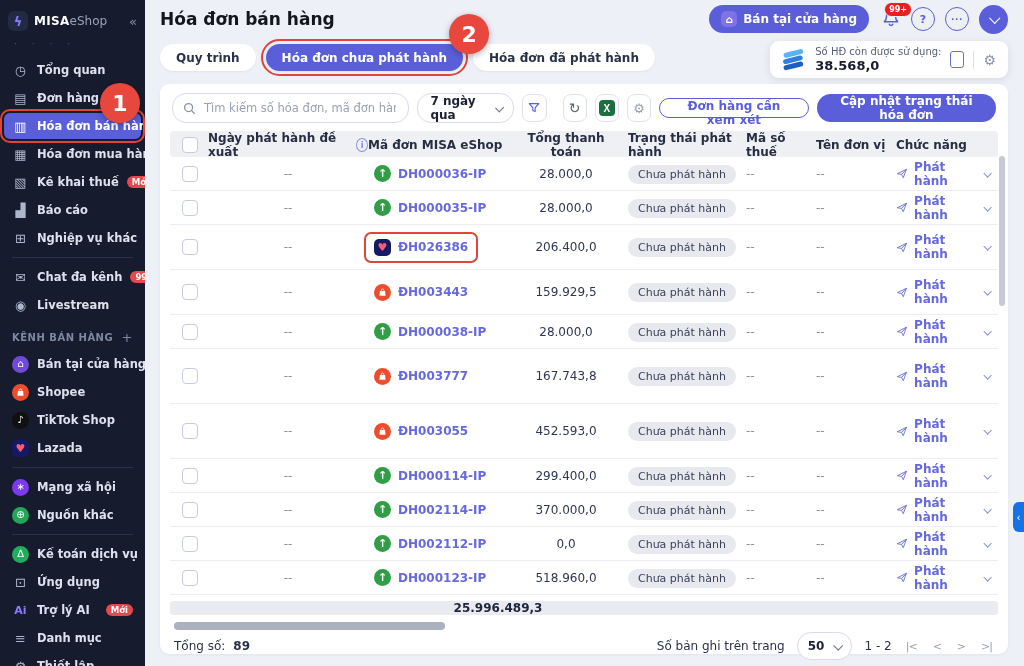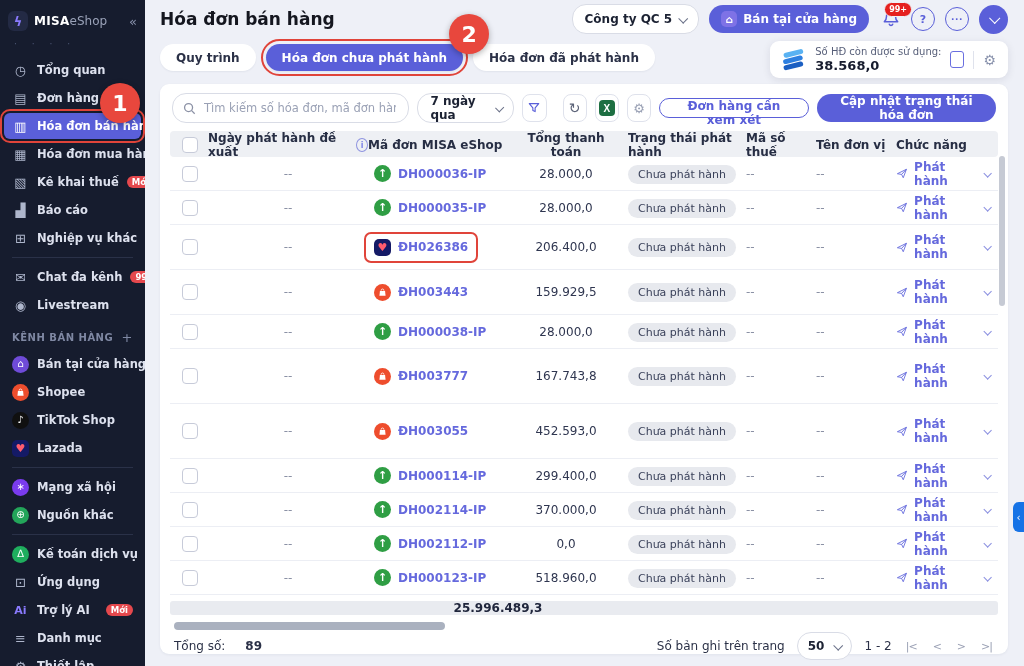--- a/index.html
+++ b/index.html
@@ -113,21 +113,21 @@
   .action .plane{width:13px;height:13px}
   .action .chev{color:#8a8fe0;width:5px;height:5px}
   .total-row{background:#e9ebf0;height:27px;margin:6px 10px 0;border-radius:3px;font-size:12px;color:#20263c}
   .t-span{grid-column:3/5;text-align:center;font-weight:bold}
   .hscroll{height:8px;background:#edeff3;border-radius:4px;margin:7px 14px 0;position:relative;cursor:pointer}
   .hthumb{position:absolute;left:0;top:0;height:8px;width:33%;background:#aab1bf;border-radius:4px}
   .vthumb{position:absolute;right:3px;top:72px;width:6px;height:150px;background:#c6cad4;border-radius:3px;cursor:pointer}
   
   .card-footer{display:flex;align-items:center;padding:10px 14px 12px;margin-top:auto}
   .total-count{font-size:12px;color:#2b3147}
-  .total-count b{margin-left:20px}
+  .total-count b{margin-left:8px}
   .pager{margin-left:auto;display:flex;align-items:center;gap:12px;color:#2b3147}
   .pill-select.small{height:26px;font-weight:600;padding:0 10px;gap:10px}
   .range{font-weight:400}
   .pg{color:#9aa0b4;font-size:11px;cursor:pointer;letter-spacing:-1px;padding:0 2px;user-select:none}
   .edge-tab{position:absolute;right:0;top:502px;width:11px;height:30px;background:#1673e6;border-radius:6px 0 0 6px;color:#fff;font-size:10px;display:grid;place-items:center;cursor:pointer;z-index:50}
 </style>
 </head>
 <body>
 
 <aside class="sidebar">
@@ -235,24 +235,20 @@
         <span class="lbl">Thiết lập</span>
       </div>
     </nav>
 </aside>
 
 <div class="main">
 
   <div class="topbar">
     <h1 class="page-title">Hóa đơn bán hàng</h1>
     <div class="top-actions">
-      <div class="company-select">
-        <span>Công ty QC 5</span>
-          <i class="chev"></i>
-      </div>
       <button class="store-btn">
         <span class="store-ic">⌂</span>
         <span>Bán tại cửa hàng</span>
       </button>
       <div class="bell-wrap">
         <svg viewBox="0 0 20 20">
             <path d="M10 2.6c-3 0-4.5 2.2-4.5 4.8 0 3-1.4 4.5-2.2 5.3h13.4c-.8-.8-2.2-2.3-2.2-5.3 0-2.6-1.5-4.8-4.5-4.8z" fill="none" stroke="#5a5fd9" stroke-width="1.5" stroke-linejoin="round"></path>
             <path d="M8.3 15.2a1.8 1.8 0 0 0 3.4 0" stroke="#5a5fd9" fill="none" stroke-width="1.5" stroke-linecap="round"></path>
           </svg>
         <span class="bell-badge">99+</span>

